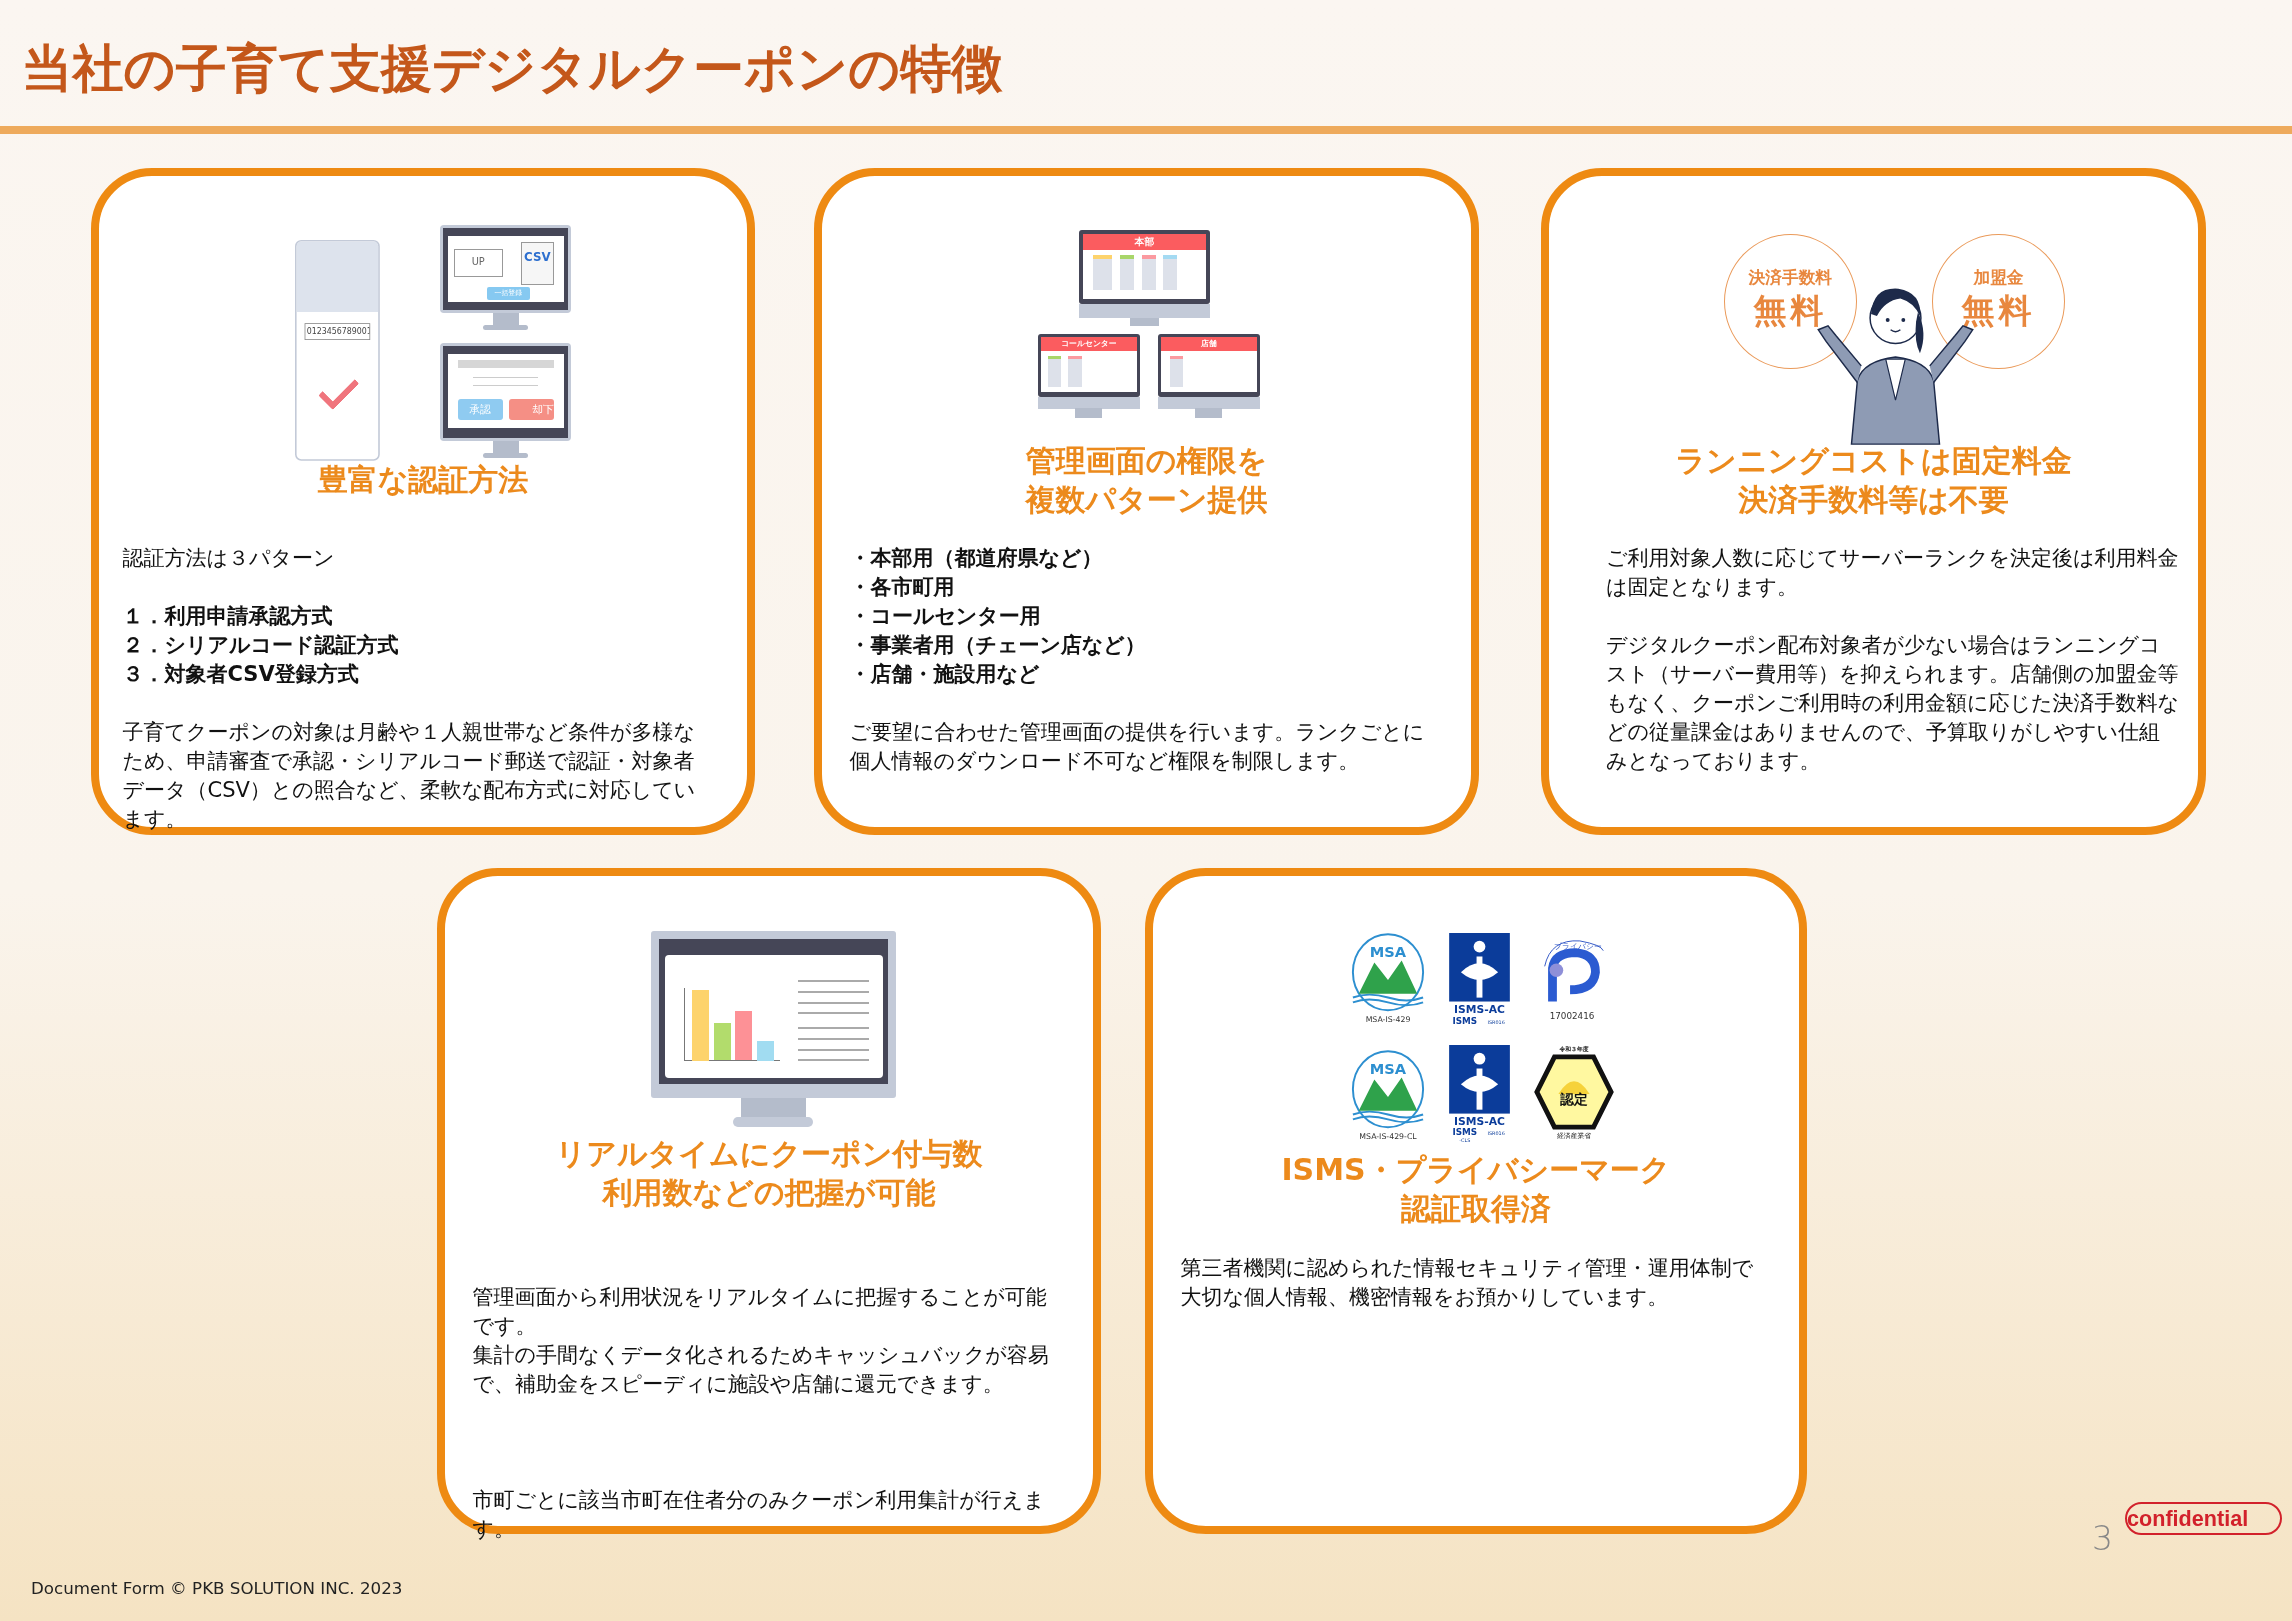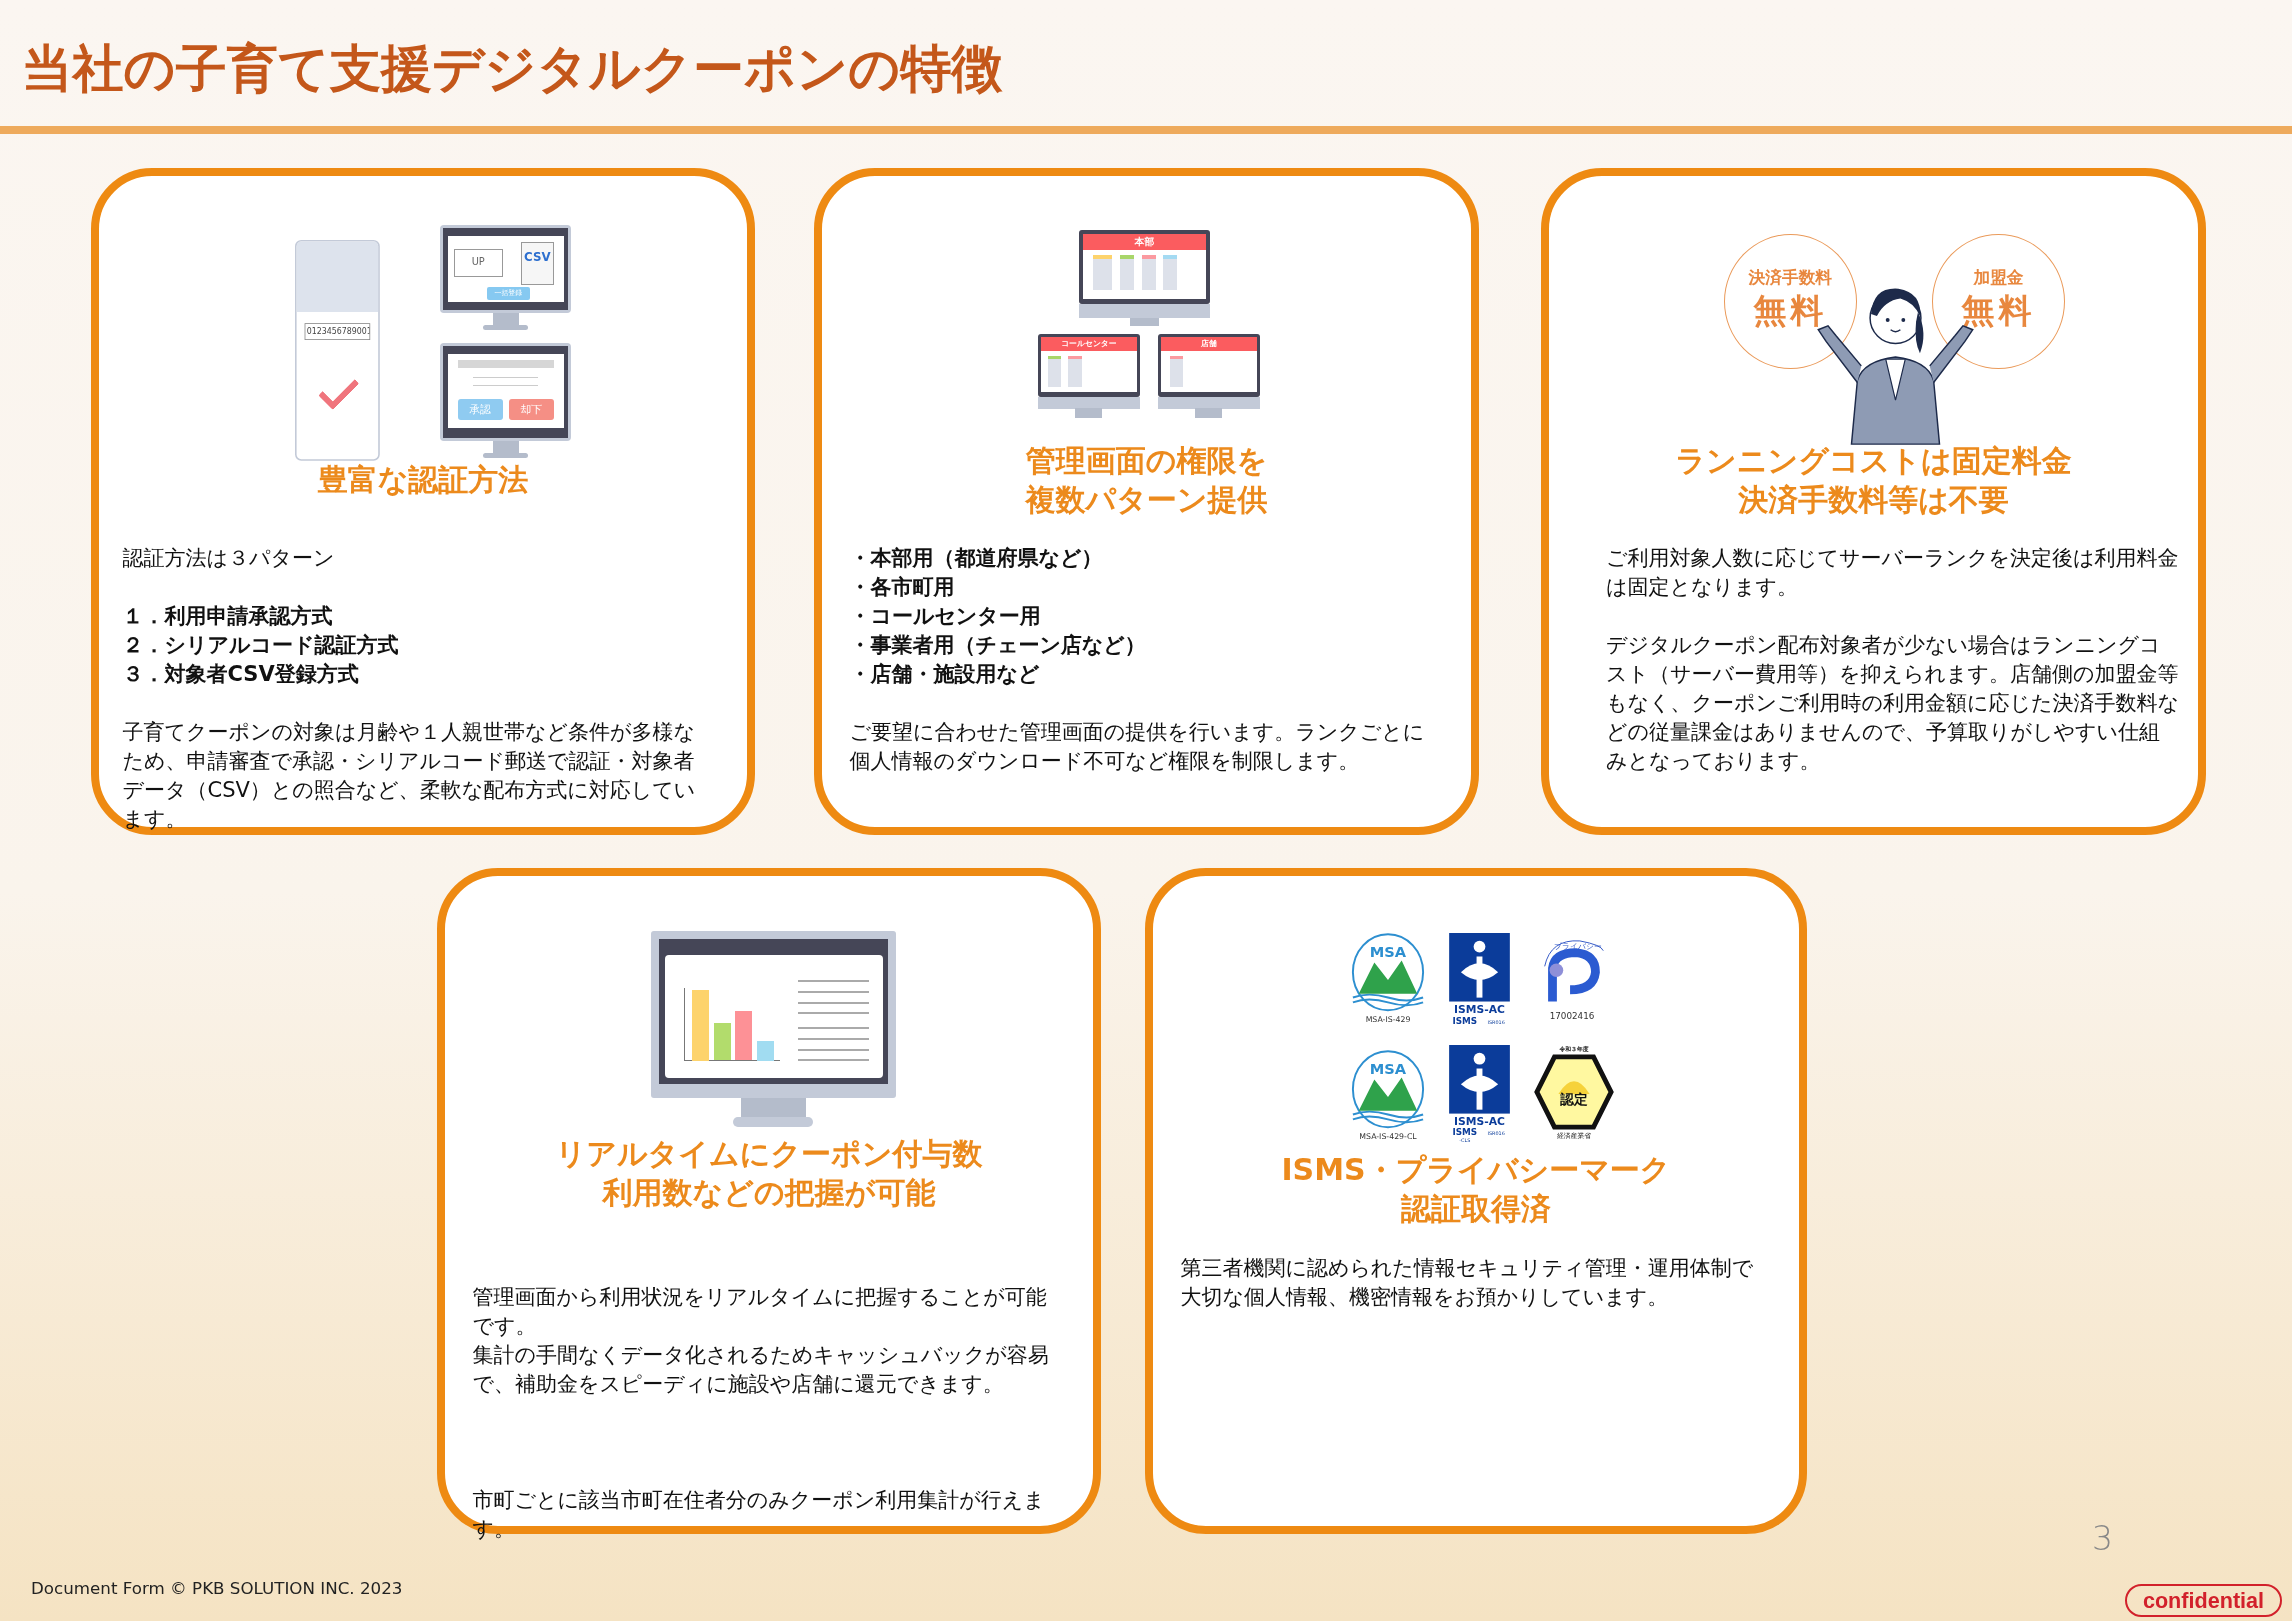--- a/index.html
+++ b/index.html
@@ -40,24 +40,24 @@
   .card .body .bold { font-weight: bold; }
   .footer-copy {
     position: absolute; left: 31px; top: 1578px; font-size: 16.7px; color: #222;
     font-family: "DejaVu Sans", sans-serif;
   }
   .page-number {
     position: absolute; left: 2092px; top: 1519px; font-size: 33px; color: #888;
     font-family: "DejaVu Sans", sans-serif; font-weight: 300;
   }
   .confidential {
-    position: absolute; left: 2125px; top: 1584px; width: 157px; height: 33px;
+    position: absolute; left: 2125px; top: 1502px; width: 157px; height: 33px;
     border: 2px solid #d2212b; border-radius: 17.6px;
     color: #d2212b; font-weight: bold; font-size: 21.6px; line-height: 29px;
-    text-align: center; font-family: "Liberation Sans", sans-serif;
+    text-align: left; font-family: "Liberation Sans", sans-serif;
   }
   
   .mon-frame { position: absolute; background: #c3cad8; border-radius: 3.9px; }
   .mon-screen { position: absolute; background: #454657; }
   .mon-inner { position: absolute; background: #fff; }
   .mon-stand { position: absolute; background: #b4bccb; }
   .mon-base { position: absolute; background: #b4bccb; border-radius: 2.9px; }
   .txtsvg { font-family: "DejaVu Sans", sans-serif; }
 </style>
 </head>
@@ -86,21 +86,21 @@
       <div class="mon-base" style="left:43px; top:100px; width:45px; height:4.9px;"></div>
     </div>
 
     <div class="mon-frame" style="left:145px; top:118px; width:131px; height:98px;">
       <div class="mon-screen" style="left:2.9px; top:2.9px; width:125px; height:92px;"></div>
       <div class="mon-inner" style="left:7.8px; top:10.8px; width:116px; height:74px;">
         <div style="position:absolute; left:9.8px; top:5.9px; width:96px; height:8.8px; background:#d6d6d6;"></div>
         <div style="position:absolute; left:25.5px; top:23.5px; width:65px; height:1px; background:#ccc;"></div>
         <div style="position:absolute; left:25.5px; top:31px; width:65px; height:1px; background:#ccc;"></div>
         <div style="position:absolute; left:9.8px; top:45px; width:45px; height:21.6px; background:#8fcbf1; border-radius:2.9px; color:#fff; font-size:10.8px; text-align:center; line-height:21.6px;">承認</div>
-        <div style="position:absolute; left:61px; top:45px; width:45px; height:21.6px; background:#f58f85; border-radius:2.9px; color:#fff; font-size:10.8px; text-align:center; line-height:21.6px;">却下</div>
+        <div style="position:absolute; left:61px; top:45px; width:45px; height:21.6px; background:#f58f85; border-radius:2.9px; color:#fff; font-size:10.8px; text-align:right; line-height:21.6px;">却下</div>
       </div>
       <div class="mon-stand" style="left:53px; top:98px; width:25.5px; height:13.7px;"></div>
       <div class="mon-base" style="left:43px; top:110px; width:45px; height:4.9px;"></div>
     </div>
   </div>
   <div class="heading" style="top:284px;">
     <div>豊富な認証方法</div>
   </div>
   <div class="body" style="top:368px; left:23.5px; right:39px;">
     <p>認証方法は３パターン</p>

